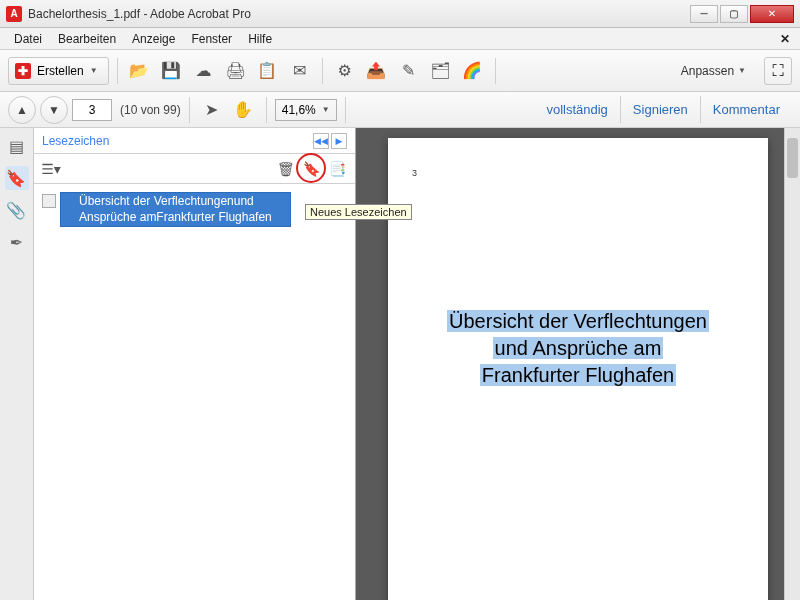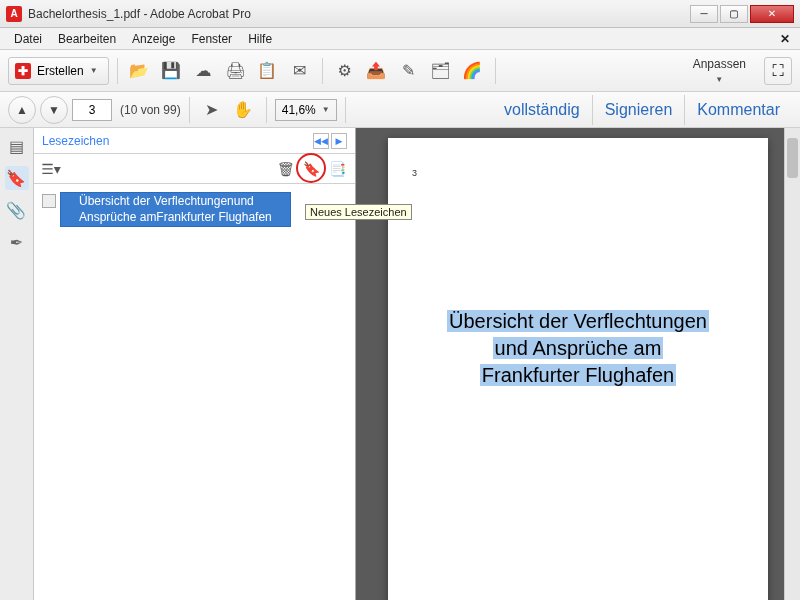--- a/index.html
+++ b/index.html
@@ -18,30 +18,30 @@
   .menubar .spacer { flex:1; }
   .menubar .x { padding:0 4px; cursor:pointer; font-weight:bold;}
 
   .toolbar1, .toolbar2 { height:38px; background:linear-gradient(#fbfbfb,#eee); border-bottom:1px solid #cfcfcf; display:flex; align-items:center; padding:0 8px; gap:4px; }
   .toolbar1 { height:42px; }
   .sep { width:1px; height:26px; background:#d0d0d0; margin:0 4px; }
   .tbtn { width:28px; height:28px; border:1px solid transparent; border-radius:3px; display:flex; align-items:center; justify-content:center; cursor:pointer; font-size:16px; color:#555; }
   .create-btn { height:28px; padding:0 10px 0 6px; border:1px solid #c8c8c8; border-radius:3px; background:linear-gradient(#fdfdfd,#ebebeb); display:flex; align-items:center; gap:6px; font-size:12px; cursor:pointer; }
   .create-btn .plus { width:16px; height:16px; background:#d22; color:#fff; font-weight:bold; border-radius:2px; display:flex; align-items:center; justify-content:center; font-size:12px;}
   .dd-arrow { font-size:8px; color:#555; }
-  .customize { margin-left:auto; font-size:12px; color:#333; display:flex; align-items:center; gap:4px; cursor:pointer; padding:4px 8px;flex-direction:column;}
+  .customize { margin-left:auto; font-size:12px; color:#333; display:flex; align-items:center; gap:4px; cursor:pointer; padding:4px 8px;}
   .fullscreen-btn { width:28px; height:28px; border:1px solid #c8c8c8; border-radius:3px; display:flex; align-items:center; justify-content:center; cursor:pointer; margin-left:6px;}
 
   .toolbar2 { height:36px; }
   .navbtn { width:28px; height:28px; border:1px solid #c8c8c8; border-radius:50%; background:linear-gradient(#fdfdfd,#eee); display:flex; align-items:center; justify-content:center; cursor:pointer; font-size:12px; color:#444;}
   .page-input { width:40px; height:22px; border:1px solid #b0b0b0; text-align:center; font-size:12px; }
   .page-total { font-size:12px; color:#444; margin-left:4px; }
   .zoom-box { height:22px; border:1px solid #b0b0b0; display:flex; align-items:center; padding:0 6px; font-size:12px; gap:6px; cursor:pointer;text-align:center;}
   .right-links { margin-left:auto; display:flex; gap:0; }
-  .link { color:#2a6bbd; font-size:16px; padding:6px 12px; cursor:pointer; }
+  .link { color:#2a6bbd; font-size:13px; padding:6px 12px; cursor:pointer; }
   .link + .link { border-left:1px solid #d0d0d0; }
 
   .workarea { display:flex; height:calc(600px - 28px - 22px - 42px - 36px); background:#888; }
 
   .navpane-icons { width:34px; background:#ececec; border-right:1px solid #c8c8c8; display:flex; flex-direction:column; align-items:center; padding-top:6px; gap:8px;}
   .navicon { width:24px; height:24px; display:flex; align-items:center; justify-content:center; cursor:pointer; color:#666; border-radius:3px;}
   .navicon.active { background:#d6e5f5; color:#2a6bbd; }
 
   .bookmark-panel { width:322px; background:#fff; border-right:1px solid #aaa; display:flex; flex-direction:column; }
   .bm-header { height:26px; border-bottom:1px solid #d0d0d0; display:flex; align-items:center; padding:0 8px; font-size:12px; color:#3b82f6; }

